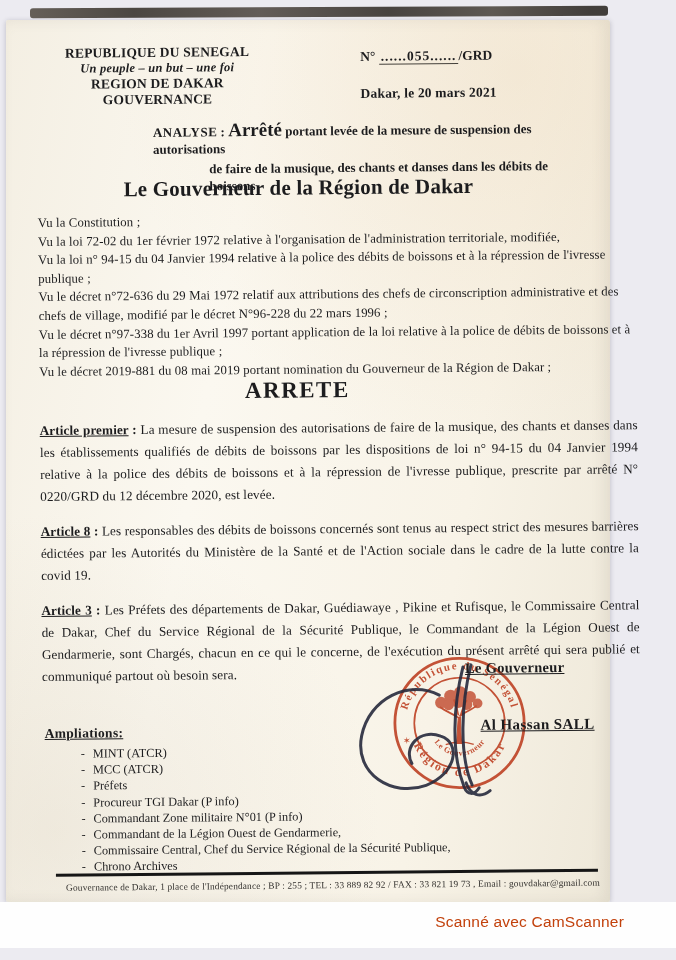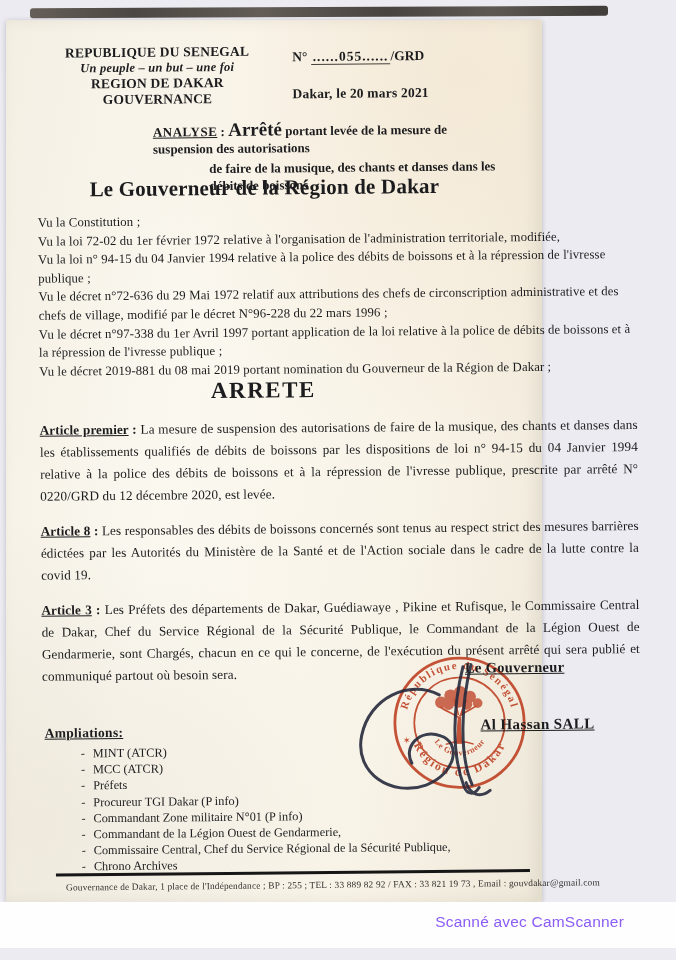--- a/index.html
+++ b/index.html
@@ -5,21 +5,21 @@
   * { margin:0; padding:0; box-sizing:border-box; }
   html,body { width:676px; height:960px; }
   body {
     position:relative;
     background:#ecebf1;
     font-family:"Liberation Serif", serif;
     color:#1c1c1e;
     overflow:hidden;
   }
   .paper {
-    position:absolute; left:6px; top:20px; width:536px; height:882px;
+    position:absolute; left:6px; top:20px; width:604px; height:882px;
     background:
       radial-gradient(120% 80% at 85% 6%, rgba(236,216,186,.40), transparent 55%),
       radial-gradient(90% 60% at 8% 92%, rgba(214,204,184,.30), transparent 60%),
       linear-gradient(100deg,#f4efe3 0%, #fbf8f0 35%, #f8f3e7 72%, #eee8d9 100%);
     box-shadow:0 1px 5px rgba(40,40,60,.25), inset -6px 0 14px rgba(120,112,95,.12);
     border-radius:2px;
   }
   .scan-band {
     position:absolute; left:24px; top:-13px; width:578px; height:10px;
     background:linear-gradient(90deg,#5a534b 0%, #3e3933 18%, #57504a 40%, #3a3530 62%, #524c45 80%, #332f2b 97%);
@@ -33,21 +33,21 @@
   
   .letterhead { position:absolute; top:24px; left:40px; right:26px; display:flex; justify-content:space-between; }
   .lh-left { text-align:center; width:230px; font-weight:bold; font-size:13.5px; line-height:15.5px; letter-spacing:.2px; }
   .lh-left .motto { font-weight:bold; font-style:italic; font-size:12.5px; }
   .lh-right { width:220px; padding-top:6px; font-weight:bold; font-size:13.5px; }
   .doc-number { white-space:nowrap; }
   .doc-number .dotted { border-bottom:1px solid #44403a; letter-spacing:1px; padding:0 2px;text-align:right; }
   .place-date { margin-top:21px; letter-spacing:.2px; }
   
   .analyse { position:absolute; top:101px; left:150px; right:40px; font-weight:bold; font-size:13px; line-height:17px; }
-  .analyse-label { text-decoration:underline; letter-spacing:.5px; }
+  .analyse-label { letter-spacing:.5px; }
   .analyse-keyword { font-size:19px;margin-top:24px; }
   .analyse-line2 { margin-left:56px; margin-top:3px; }
   
   .doc-title { position:absolute; top:156px; left:0; right:14px; text-align:center; font-size:21px; font-weight:bold; letter-spacing:.2px; }
   
   .visas { position:absolute; top:192px; left:34px; width:596px; font-size:12.8px; line-height:18.6px; letter-spacing:.1px; }
   
   .decision-heading { position:absolute; top:358px; left:0; right:20px; text-align:center; font-size:23px; font-weight:600; letter-spacing:1.5px; }
   
   .article { position:absolute; left:34px; width:598px; font-size:13.2px; line-height:22px; text-align:justify; letter-spacing:.1px; }
@@ -67,21 +67,21 @@
   .ampliations-heading { font-weight:bold; text-decoration:underline; font-size:13.5px; letter-spacing:.3px; }
   .ampliations-list { list-style:none; margin-top:4px; }
   .ampliations-list li { font-size:12.3px; line-height:16.2px; display:flex; }
   .amp-dash { width:20px; margin-left:28px; text-align:center; }
   
   .footer-rule { position:absolute; top:852px; left:46px; right:16px; height:3px; background:#161616; }
   .footer-text { position:absolute; top:861px; left:56px; right:14px; font-size:9.4px; color:#33312e; letter-spacing:.15px; white-space:nowrap; }
   .footer-email { }
   
   .bottom-strip { position:absolute; left:0; top:902px; width:676px; height:46px; background:#fefefe; }
-  .camscanner-label { position:absolute; right:52px; top:11px; font-family:"Liberation Sans", sans-serif; font-size:15.5px; color:#8b5cf6; letter-spacing:.2px; }
+  .camscanner-label { position:absolute; right:52px; top:11px; font-family:"Liberation Sans", sans-serif; font-size:15.5px; color:#c2410c; letter-spacing:.2px; }
 </style>
 </head>
 <body>
 
 <div class="paper">
   <div class="scan-band"></div>
   <div class="content">
 
     <div class="letterhead">
       <div class="lh-left">

